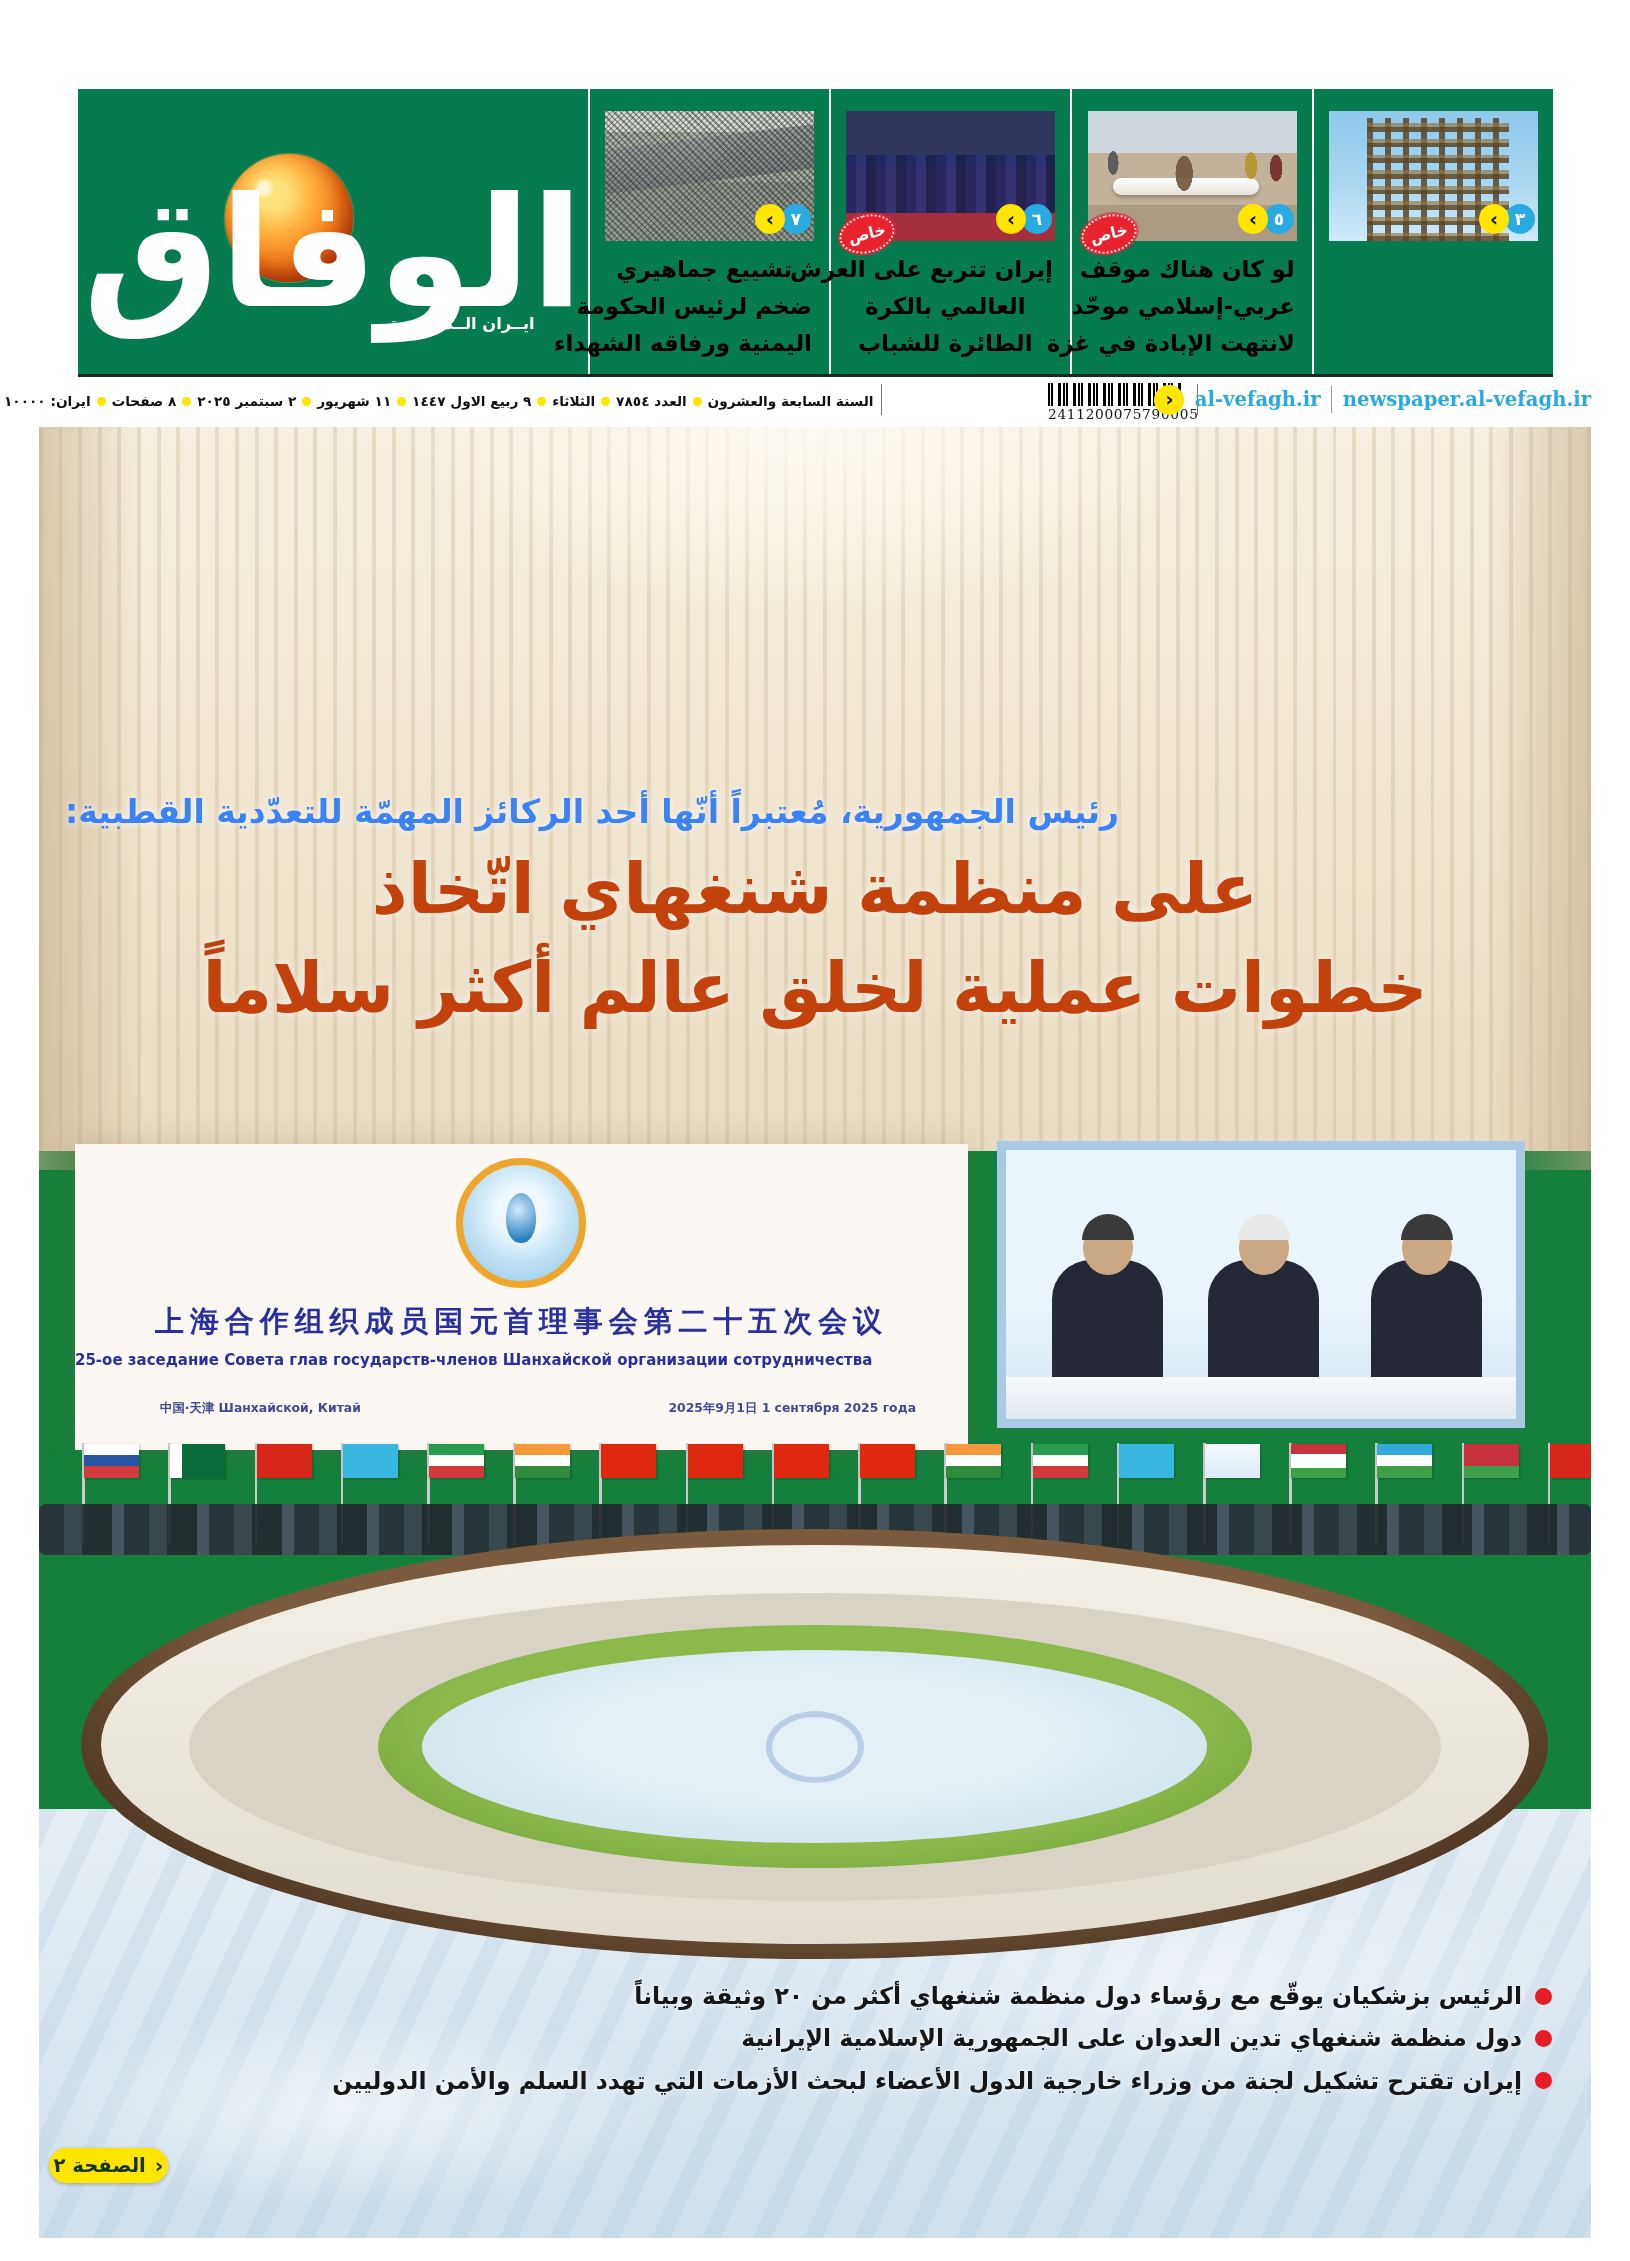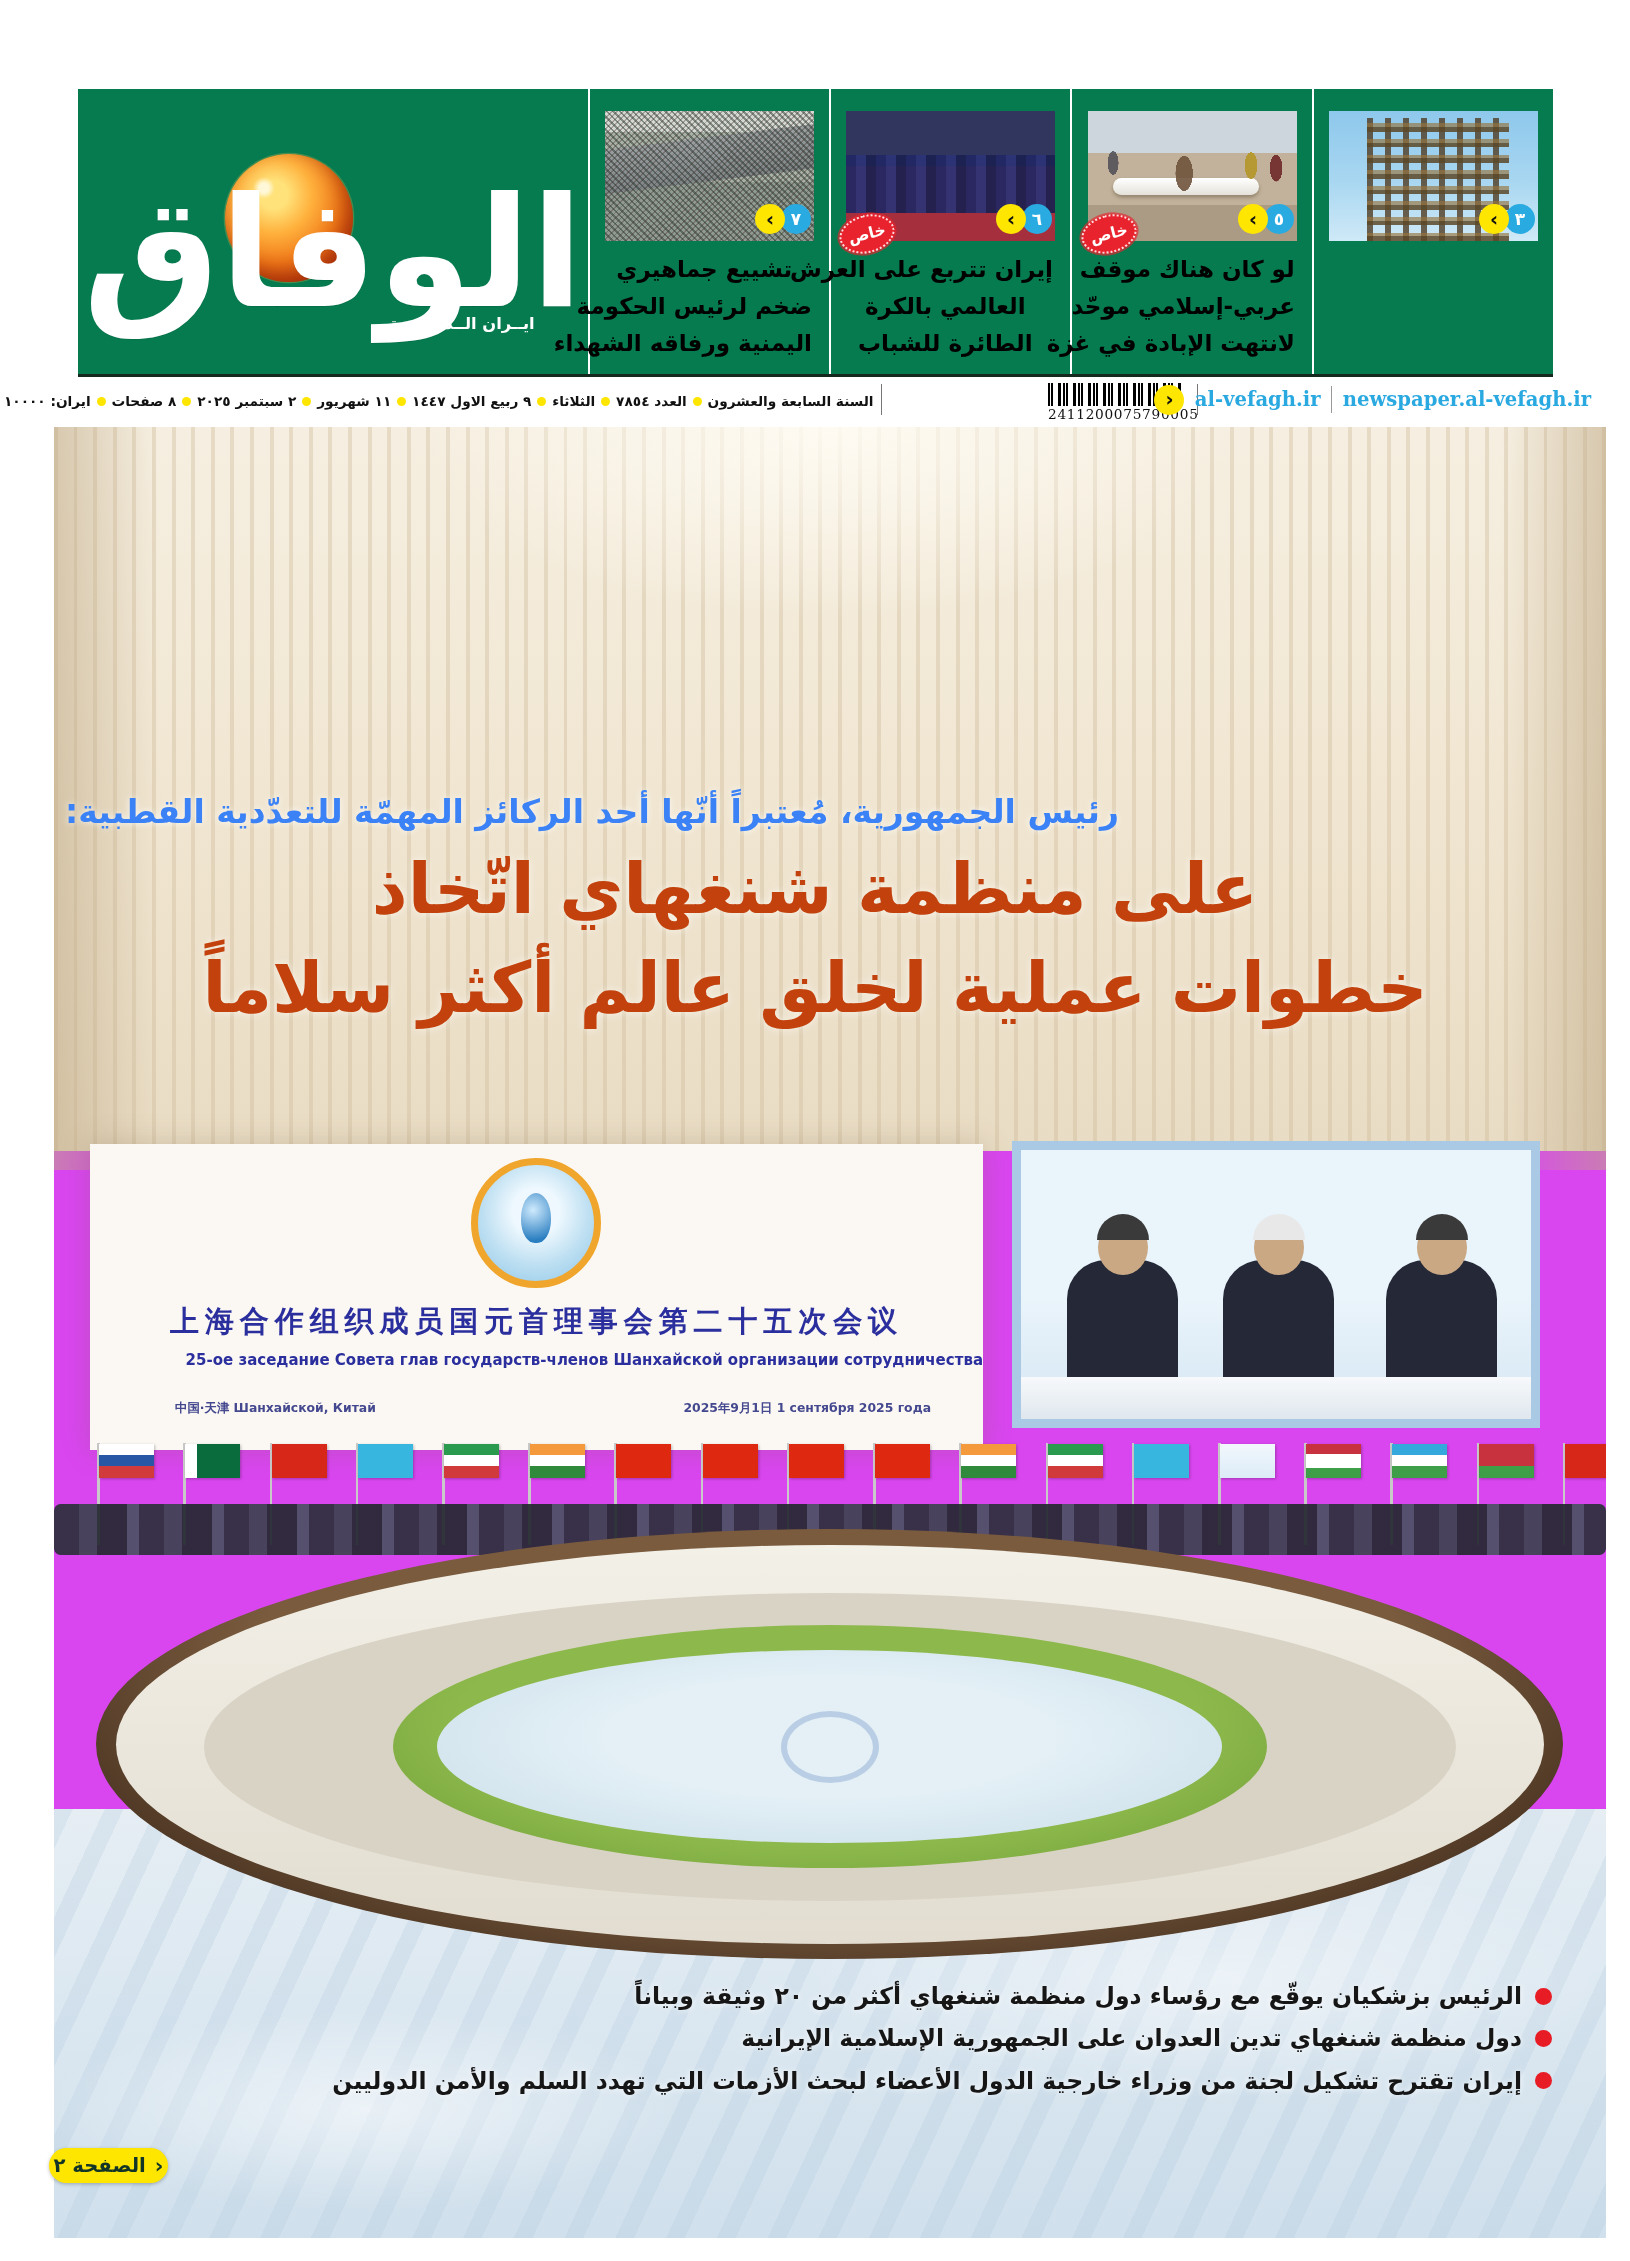--- a/index.html
+++ b/index.html
@@ -69,41 +69,41 @@
   .barcode { position:absolute; left:1009px; top:2.6px; width:133px; text-align:center; }
   .bars { height:23.5px; background: repeating-linear-gradient(90deg,#000 0 2px,#fff 2px 3.3px,#000 3.3px 4.6px,#fff 4.6px 7.8px,#000 7.8px 8.5px,#fff 8.5px 10.4px,#000 10.4px 13px,#fff 13px 15px); }
   .bar-num { font-family:"DejaVu Serif", serif; font-size:13.7px; color:#111; letter-spacing:0.7px; }
   .webgroup { position:absolute; right:0; top:2.6px; height:34px; display:flex; align-items:center; gap:10.4px; direction:ltr; }
   .go-circ { width:30px; height:30px; border-radius:50%; background:#ffe600; display:flex; align-items:center;
              justify-content:center; font-size:19.6px; font-weight:bold; color:#111; }
   .site { font-family:"DejaVu Serif", serif; font-weight:bold; font-size:19.6px; color:#2aa9e1; }
   .web-div { width:1.3px; height:27px; background:#999; }
 
   
-  .photo { position:absolute; left:39px; top:427px; width:1552px; height:1811px; overflow:hidden; background:#d946ef;margin-left:15px; }
+  .photo { position:absolute; left:39px; top:427px; width:1552px; height:1811px; overflow:hidden; background:#15803d; }
   .ceiling { position:absolute; left:0; right:0; top:0; height:724px;
       background:
         radial-gradient(587px 274px at 50% 0%, rgba(255,252,244,.9), rgba(255,252,244,0) 70%),
         repeating-linear-gradient(90deg, rgba(205,185,152,.38) 0 3.9px, rgba(0,0,0,0) 3.9px 19.6px),
         linear-gradient(180deg,#f6efe1 0%, #f0e5d0 55%, #e9dcc4 100%); }
   .pillar { position:absolute; top:0; height:743px; width:104px;
       background:linear-gradient(90deg, rgba(190,168,132,.55), rgba(0,0,0,0)); }
   .pillar-l { left:0; }
   .pillar-r { right:0; transform:scaleX(-1); }
 
   .banner { position:absolute; left:36px; top:717px; width:893px; height:306px; background:#fbf8f3;
             box-shadow:0 0 26px rgba(120,100,70,.25); }
   .sco-logo { position:absolute; left:381px; top:14.3px; width:130px; height:130px; border-radius:50%;
               border:7.8px solid #f0a52c;
               background: radial-gradient(circle at 50% 40%, #eef8fe 0 26%, #bfe0f2 58%, #8cc6e8 100%); }
   .sco-logo::after { content:""; position:absolute; left:50%; top:24%; width:30px; height:50px; transform:translateX(-50%);
               border-radius:50% 50% 46% 46%; background: radial-gradient(circle at 40% 34%, #cfeafd, #2b7fc1 80%); }
   .banner-cn { position:absolute; left:0; right:0; top:158px; text-align:center; color:#2b2f9e;
                font-size:29px; font-weight:bold; letter-spacing:5.9px; }
-  .banner-ru { position:absolute; left:0; right:0; top:207px; text-align:right; color:#2b2f9e;
+  .banner-ru { position:absolute; left:0; right:0; top:207px; text-align:left; color:#2b2f9e;
                font-size:15px; font-weight:bold; }
   .banner-meta { position:absolute; left:0; right:0; top:256px; color:#44488f; font-size:12.4px; font-weight:bold; }
   .meta-left { position:absolute; left:85px; }
   .meta-right { position:absolute; right:52px; }
 
   .screen { position:absolute; left:958px; top:714px; width:528px; height:287px;
             border:9px solid #aac9e4; background:linear-gradient(180deg,#eaf4fb 0 55%,#d4e6f3); }
   .person { position:absolute; bottom:42px; width:111px; height:117px; border-radius:39px 39px 0 0; background:#242837; }
   .person::before { content:""; position:absolute; left:50%; top:-40px; transform:translateX(-50%);
             width:50px; height:55px; border-radius:50%; background:#caa884; }

